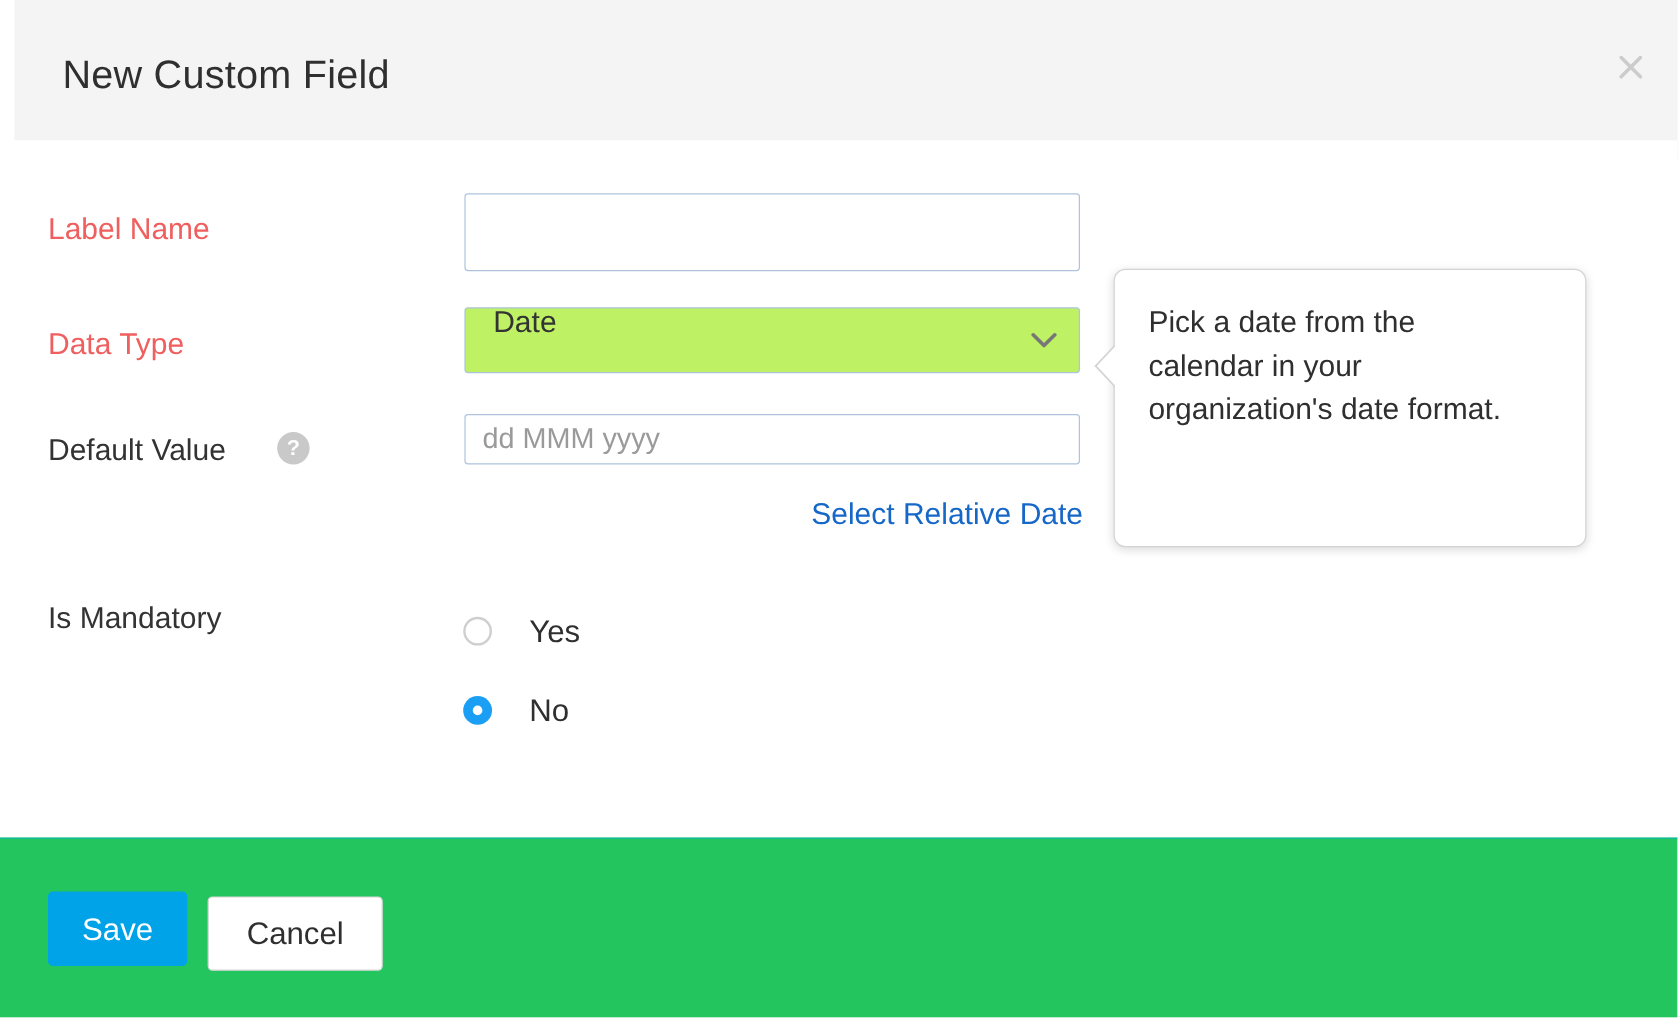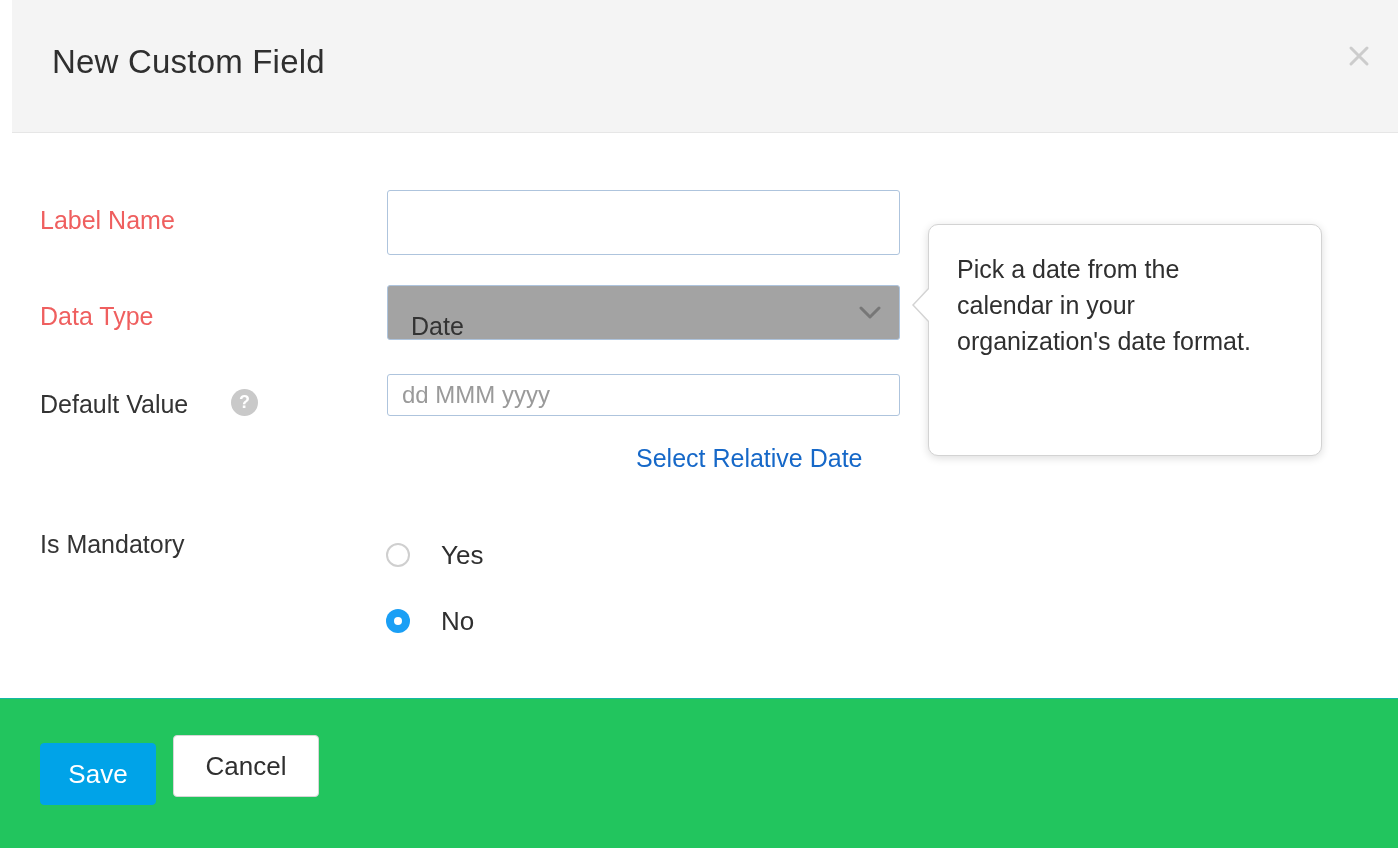--- a/index.html
+++ b/index.html
@@ -54,21 +54,21 @@
     align-items: center;
     justify-content: center;
     cursor: pointer;
   }
   .close-button svg { display: block; }
 
   
   .dialog-body {
     position: absolute;
     left: 0;
-    top: 146px;
+    top: 117px;
     width: 1398px;
     height: 565px;
     background: #ffffff;
   }
 
   .field-label {
     position: absolute;
     font-size: 25px;
     font-weight: 400;
     white-space: nowrap;
@@ -89,23 +89,23 @@
     padding: 0 14px;
     outline: none;
   }
   .text-input::placeholder { color: #9a9a9a; }
 
   .select-box {
     position: absolute;
     box-sizing: border-box;
     border: 1px solid #aec4dd;
     border-radius: 3px;
-    background: #a3a3a3;
-    display: flex;
-    align-items: flex-end;
+    background: #bef264;
+    display: flex;
+    align-items: flex-start;
     cursor: pointer;
   }
   .select-value {
     font-size: 25px;
     color: #333333;
     padding-left: 23px;
     line-height: 1;
   }
   .select-chevron {
     position: absolute;
@@ -135,20 +135,21 @@
   }
 
   .link {
     position: absolute;
     font-size: 25px;
     color: #1668c8;
     text-decoration: none;
     cursor: pointer;
     white-space: nowrap;
     line-height: 1;
+    margin-left: 40px;
   }
 
   
   .radio-row {
     position: absolute;
     display: flex;
     align-items: center;
     cursor: pointer;
     gap: 15px;
   }
@@ -315,16 +316,16 @@
   </div>
 
   <div class="tooltip">
     <span class="tooltip-arrow-outer"></span>
     <span class="tooltip-arrow-inner"></span>
     <div class="tooltip-text">Pick a date from the calendar in your organization's date format.</div>
   </div>
 
   <div class="dialog-footer">
     <div class="btn btn-primary" style="left:40px; top:44px; width:116px; height:62px;">Save</div>
-    <div class="btn btn-secondary" style="left:173px; top:36px; width:146px; height:62px;">Cancel</div>
+    <div class="btn btn-secondary" style="left:173px; top:48px; width:146px; height:62px;">Cancel</div>
   </div>
 
 </div>
 
 </body></html>

